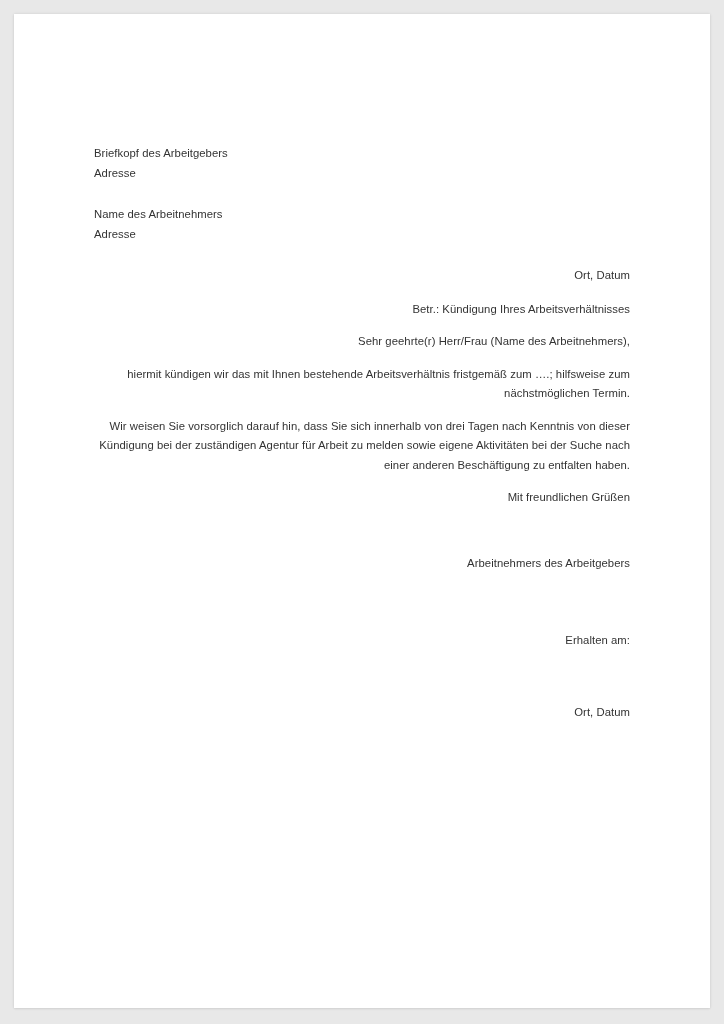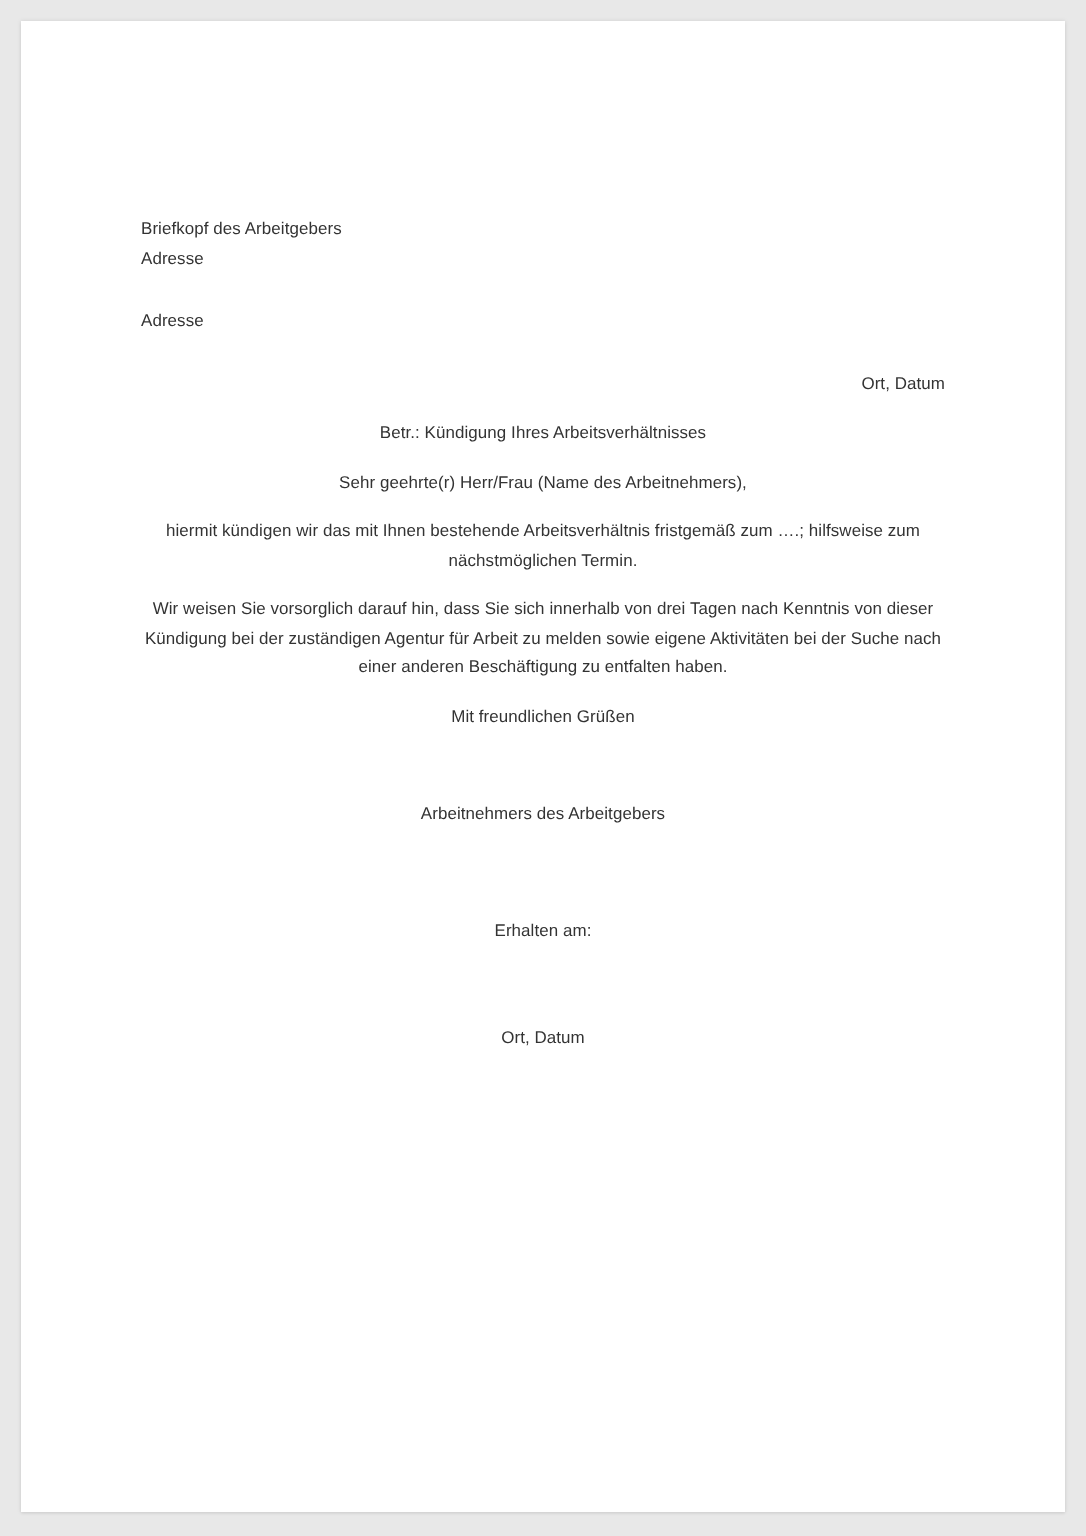--- a/index.html
+++ b/index.html
@@ -57,21 +57,21 @@
   .gap-salut    { height: 13px; }
   .gap-para     { height: 13px; }
   .gap-close    { height: 13px; }
   .gap-sig1     { height: 46px; }
   .gap-received { height: 58px; }
   .gap-ort      { height: 52px; }
   .gap-sig2     { height: 49px; }
 
   .para {
     margin: 0;
-    text-align: center;
+    text-align: right;
     line-height: 19.5px;
   }
 
   .date-right {
     display: block;
     text-align: right;
     padding-right: 0px;
   }
 </style>
 </head>
@@ -83,20 +83,21 @@
     <div class="letter">
 
       <div class="block">
         <span class="line">Briefkopf des Arbeitgebers</span>
         <span class="line">Adresse</span>
       </div>
 
       <div class="gap-sender"></div>
 
       <div class="block">
+        <span class="line">Name des Arbeitnehmers</span>
         <span class="line">Adresse</span>
       </div>
 
       <div class="gap-recip"></div>
 
       <div class="block">
         <span class="date-right">Ort, Datum</span>
       </div>
 
       <div class="gap-subject"></div>

